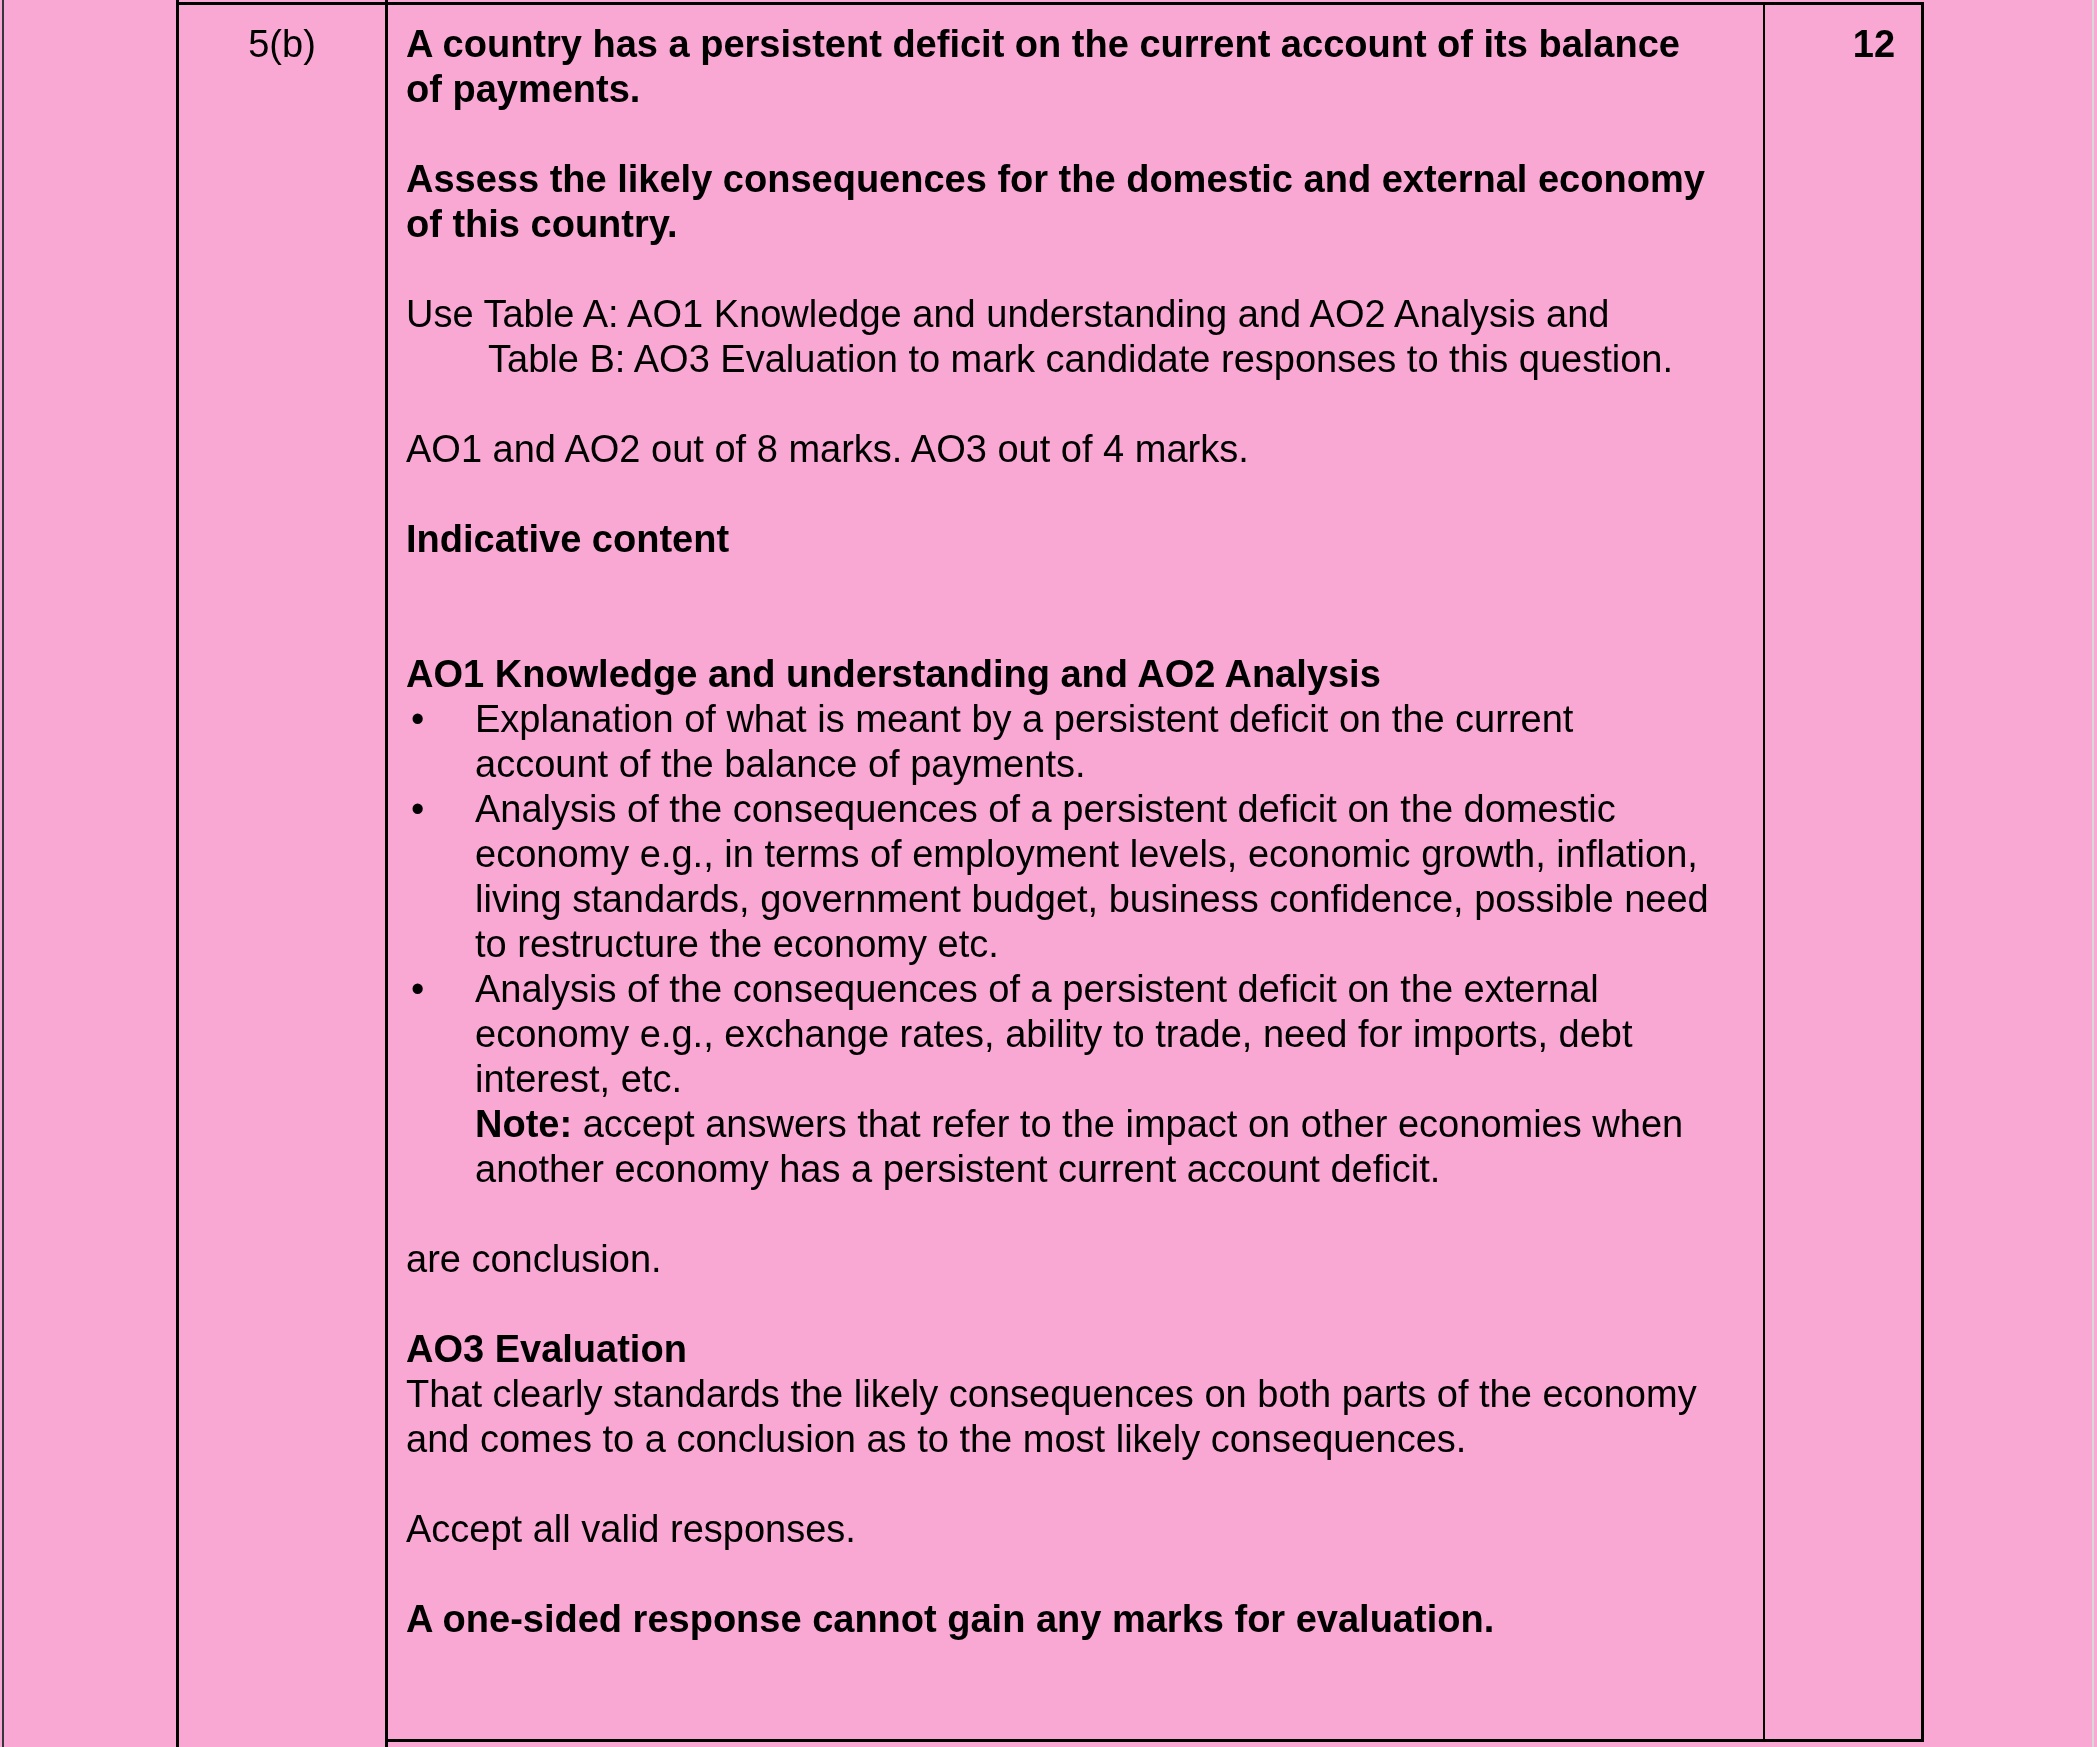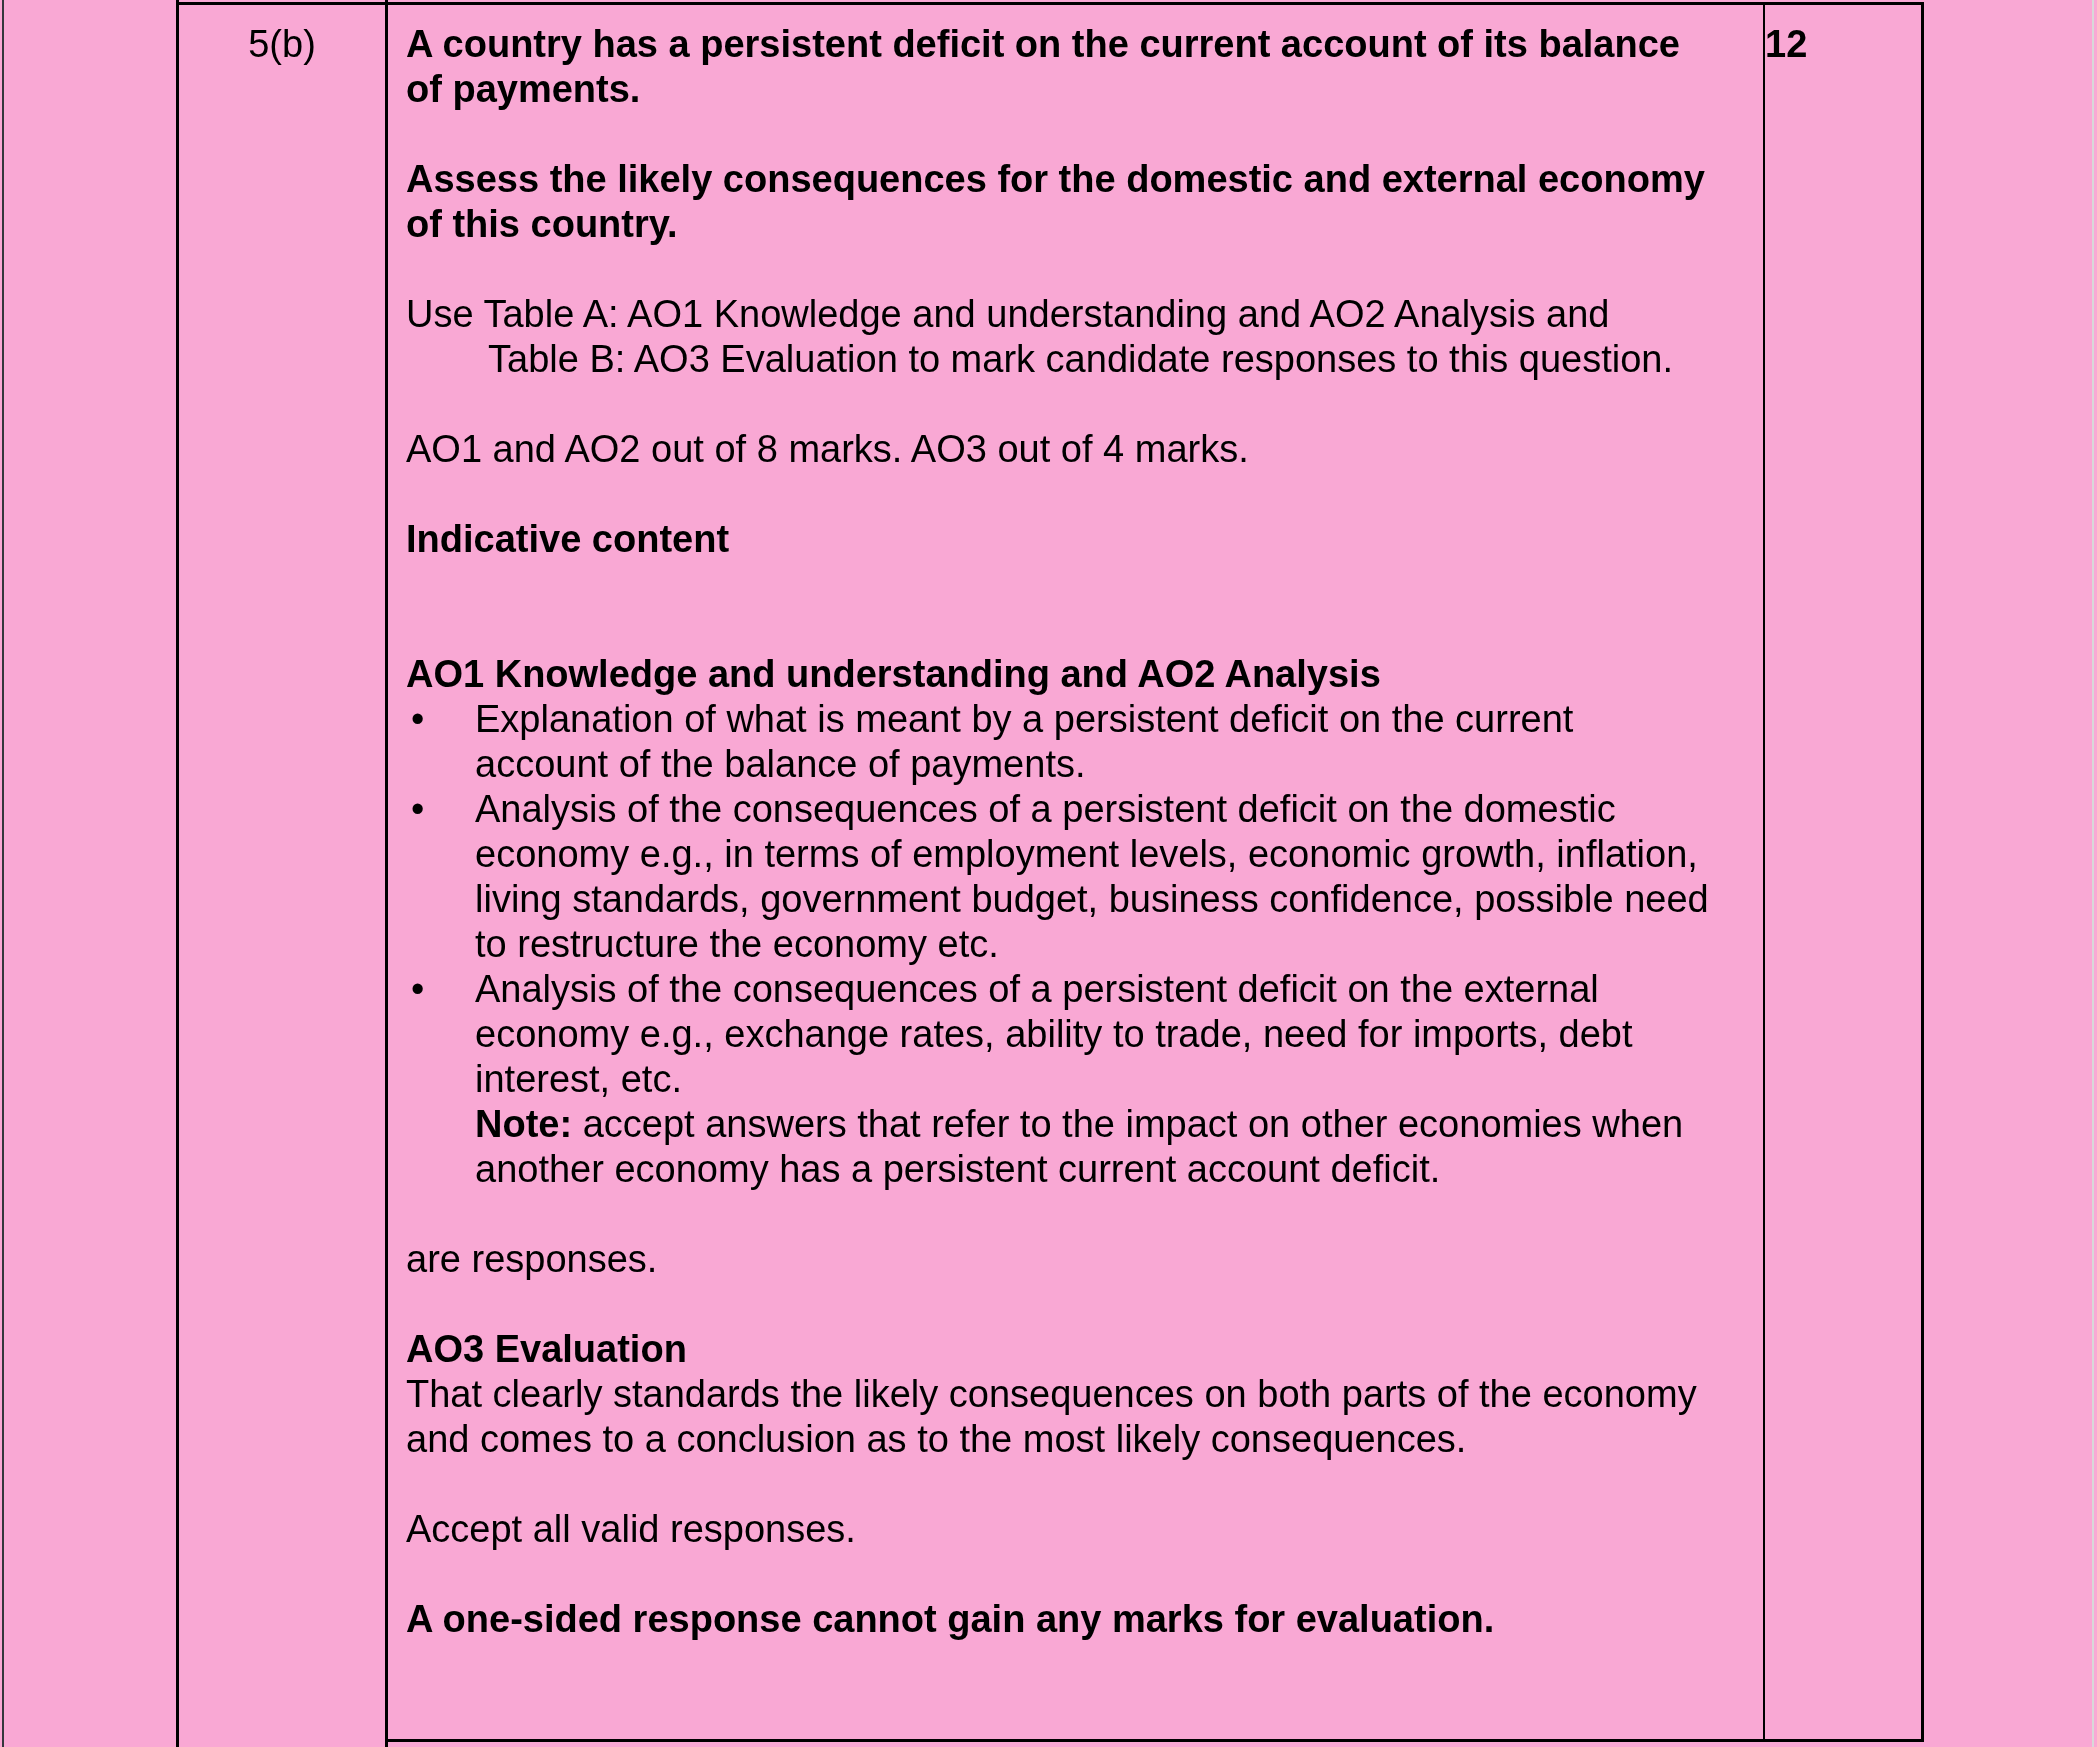--- a/index.html
+++ b/index.html
@@ -26,21 +26,21 @@
   .h-top      { left: 176px;  top: 2px;    width: 1748px; height: 3px; }
   .h-bottom   { left: 385px;  top: 1739px; width: 1539px; height: 3px; }
 
   .cell { position: absolute; font-size: 38px; }
   .q-cell {
     left: 179px; top: 22px; width: 206px;
     text-align: center; line-height: 45px;
   }
   .m-cell {
     left: 1765px; top: 22px; width: 138px;
-    text-align: left; line-height: 45px; font-weight: 700;
+    text-align: center; line-height: 45px; font-weight: 700; padding-left: 40px;
   }
   .a-cell {
     left: 406px; top: 22px; width: 1353px;
     overflow: hidden;
   }
   .ln {
     position: relative;
     height: 45px;
     line-height: 45px;
     white-space: pre;
@@ -112,21 +112,21 @@
     <div class="ln ind">to restructure the economy etc.</div>
 
     <div class="ln"><span class="dot">•</span><span class="bt">Analysis of the consequences of a persistent deficit on the external</span></div>
     <div class="ln ind">economy e.g., exchange rates, ability to trade, need for imports, debt</div>
     <div class="ln ind">interest, etc.</div>
 
     <div class="ln ind"><span class="bold">Note:</span><span> accept answers that refer to the impact on other economies when</span></div>
     <div class="ln ind">another economy has a persistent current account deficit.</div>
     <div class="ln"></div>
 
-    <div class="ln">are responses.</div>
+    <div class="ln">are conclusion.</div>
     <div class="ln"></div>
 
     <div class="ln bold">AO3 Evaluation</div>
     <div class="ln">That clearly standards the likely consequences on both parts of the economy</div>
     <div class="ln">and comes to a conclusion as to the most likely consequences.</div>
     <div class="ln"></div>
 
     <div class="ln">Accept all valid responses.</div>
     <div class="ln"></div>
 

